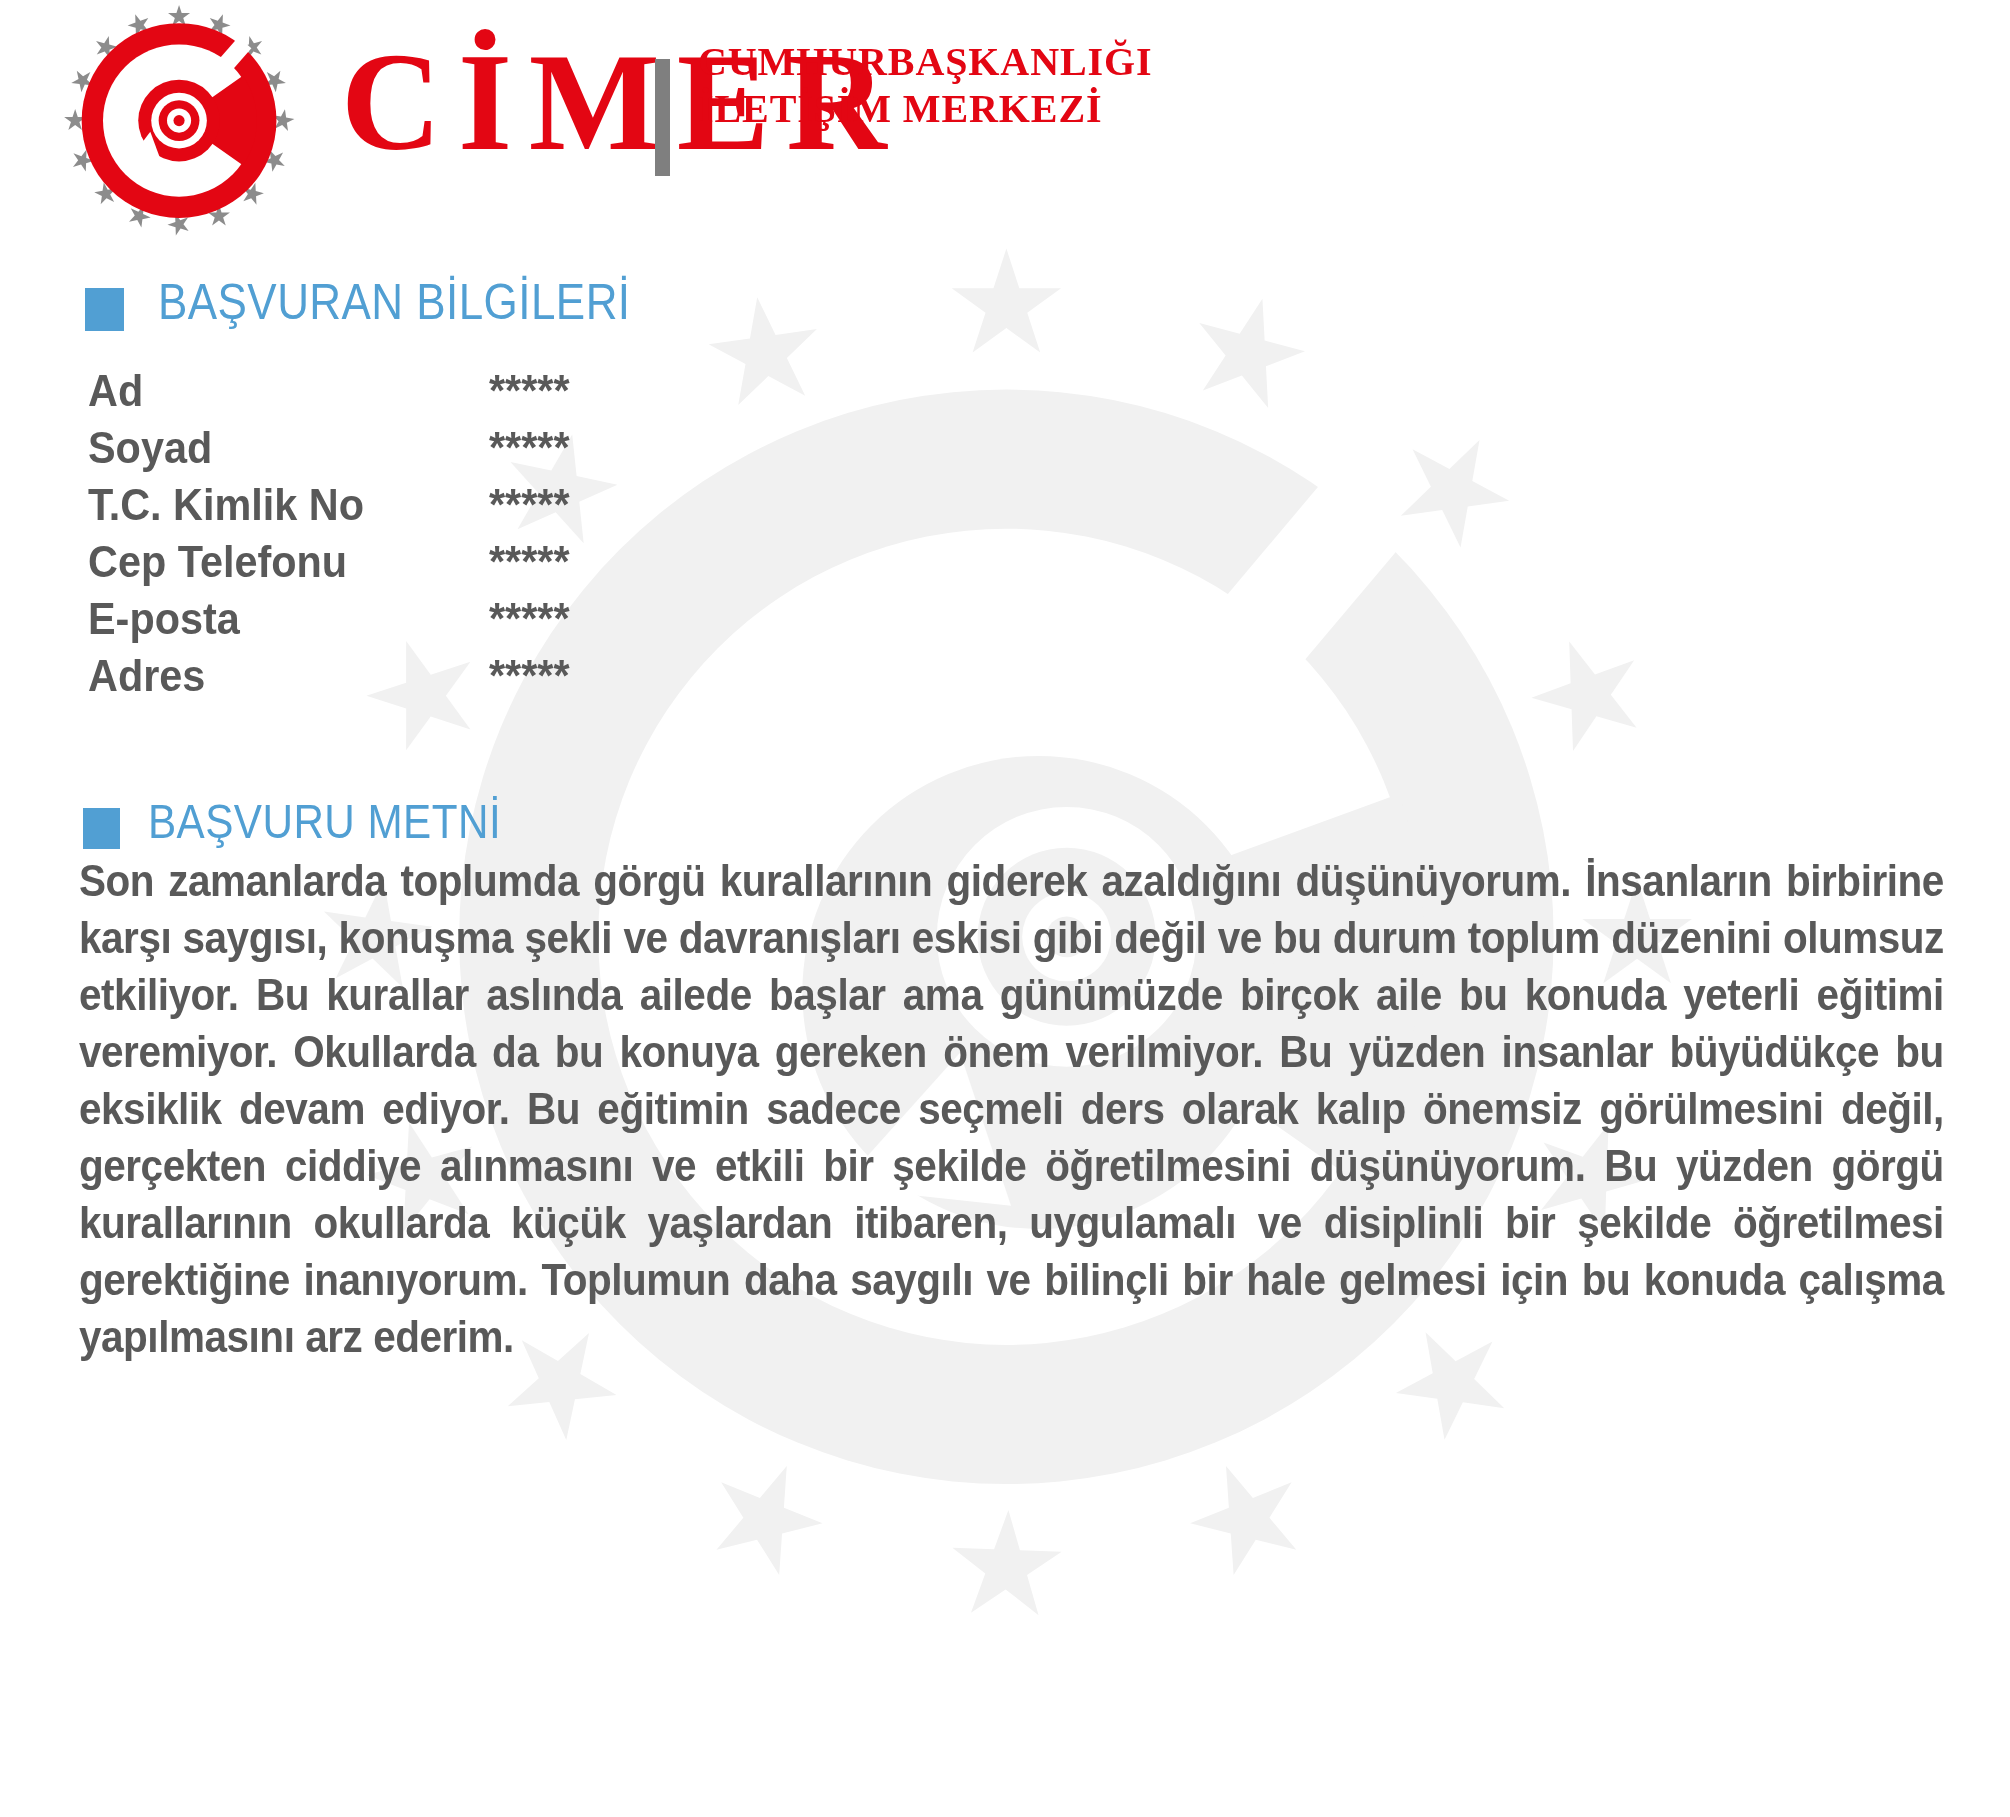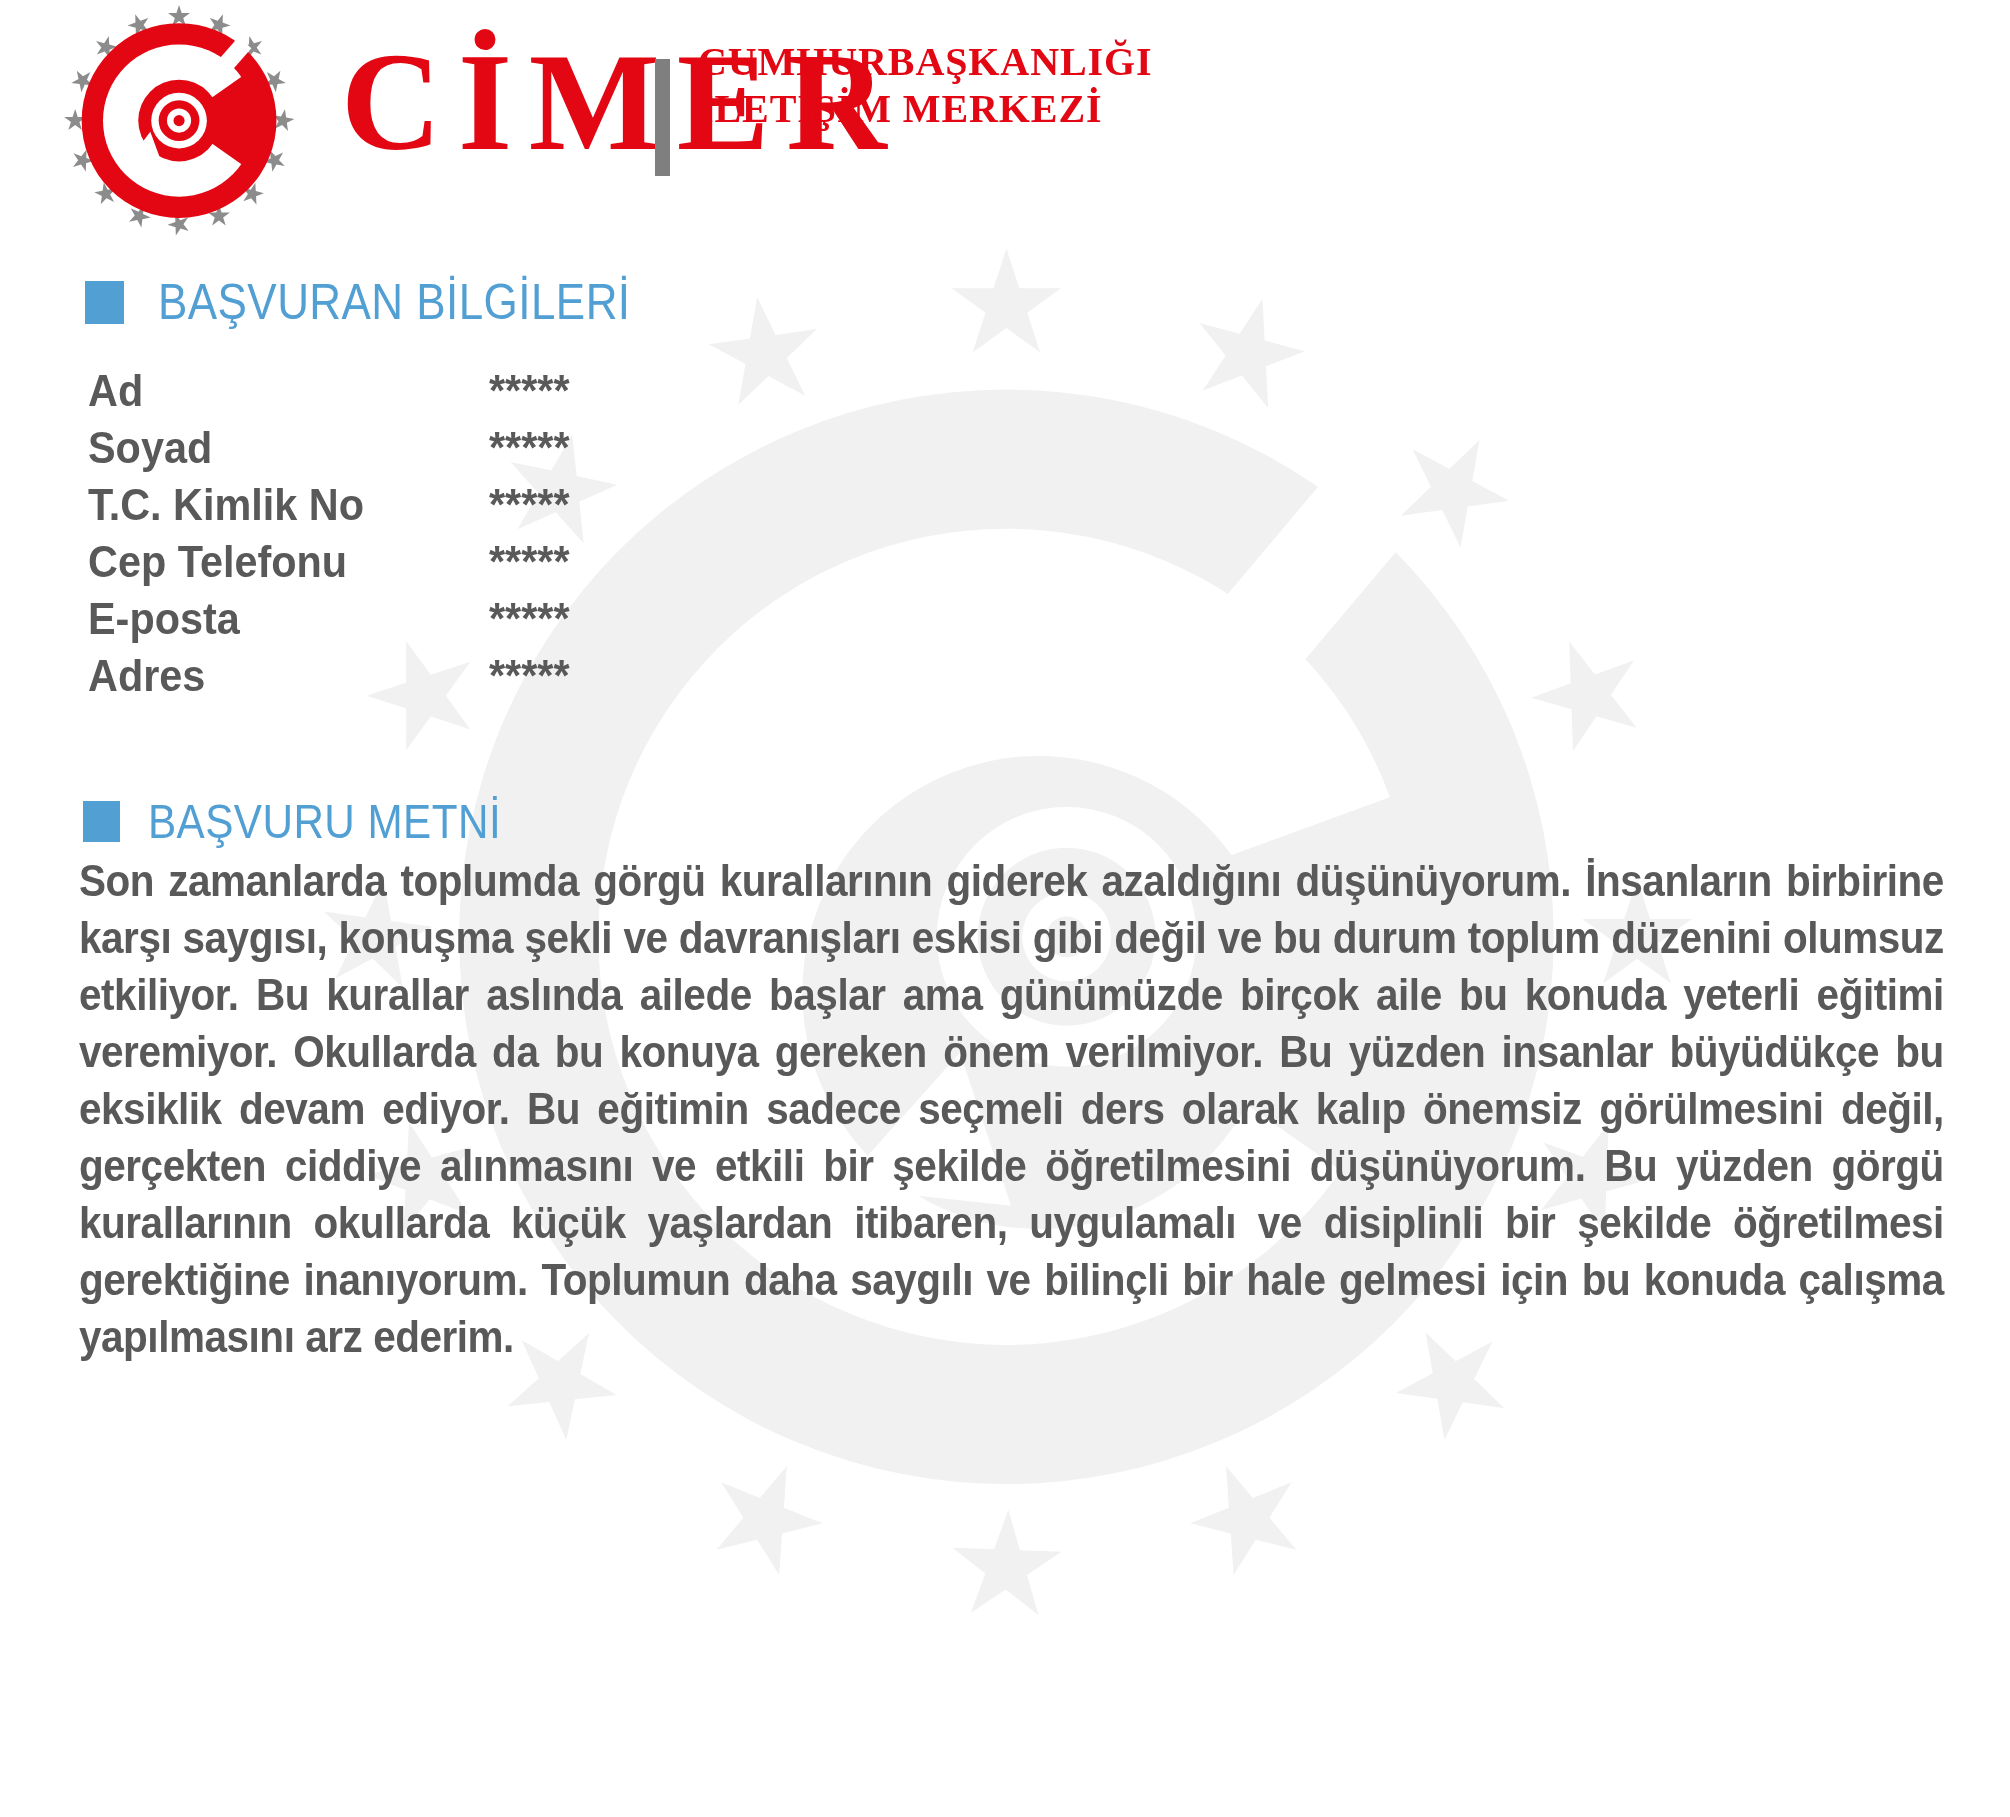--- a/index.html
+++ b/index.html
@@ -24,21 +24,21 @@
   .divider{
     position:absolute;left:655px;top:59px;width:15px;height:117px;z-index:1;
     background:var(--divider-gray,#7F7F7F);
   }
   .org{
     position:absolute;left:698px;top:38px;z-index:1;
     font-family:"Liberation Serif",serif;font-weight:bold;
     font-size:40px;line-height:47px;letter-spacing:0.9px;
     color:var(--brand-red,#E30613);white-space:nowrap;
   }
-  .section{position:absolute;display:flex;align-items:center;z-index:1;color:var(--section-blue,#519FD3);}
+  .section{position:absolute;display:flex;align-items:flex-end;z-index:1;color:var(--section-blue,#519FD3);}
   .section .bullet{background:var(--section-blue,#519FD3);flex:0 0 auto;}
   .section .title{transform:scaleX(0.88);transform-origin:0 50%;white-space:nowrap;letter-spacing:0.5px;}
   .s1{left:85px;top:273px;gap:34px;}
   .s1 .bullet{width:39px;height:43px;}
   .s1 .title{font-size:50px;}
   .s2{left:83px;top:794px;gap:28px;}
   .s2 .bullet{width:37px;height:41px;}
   .s2 .title{font-size:48px;}
 
   .fields{position:absolute;left:88px;top:362px;z-index:1;}

